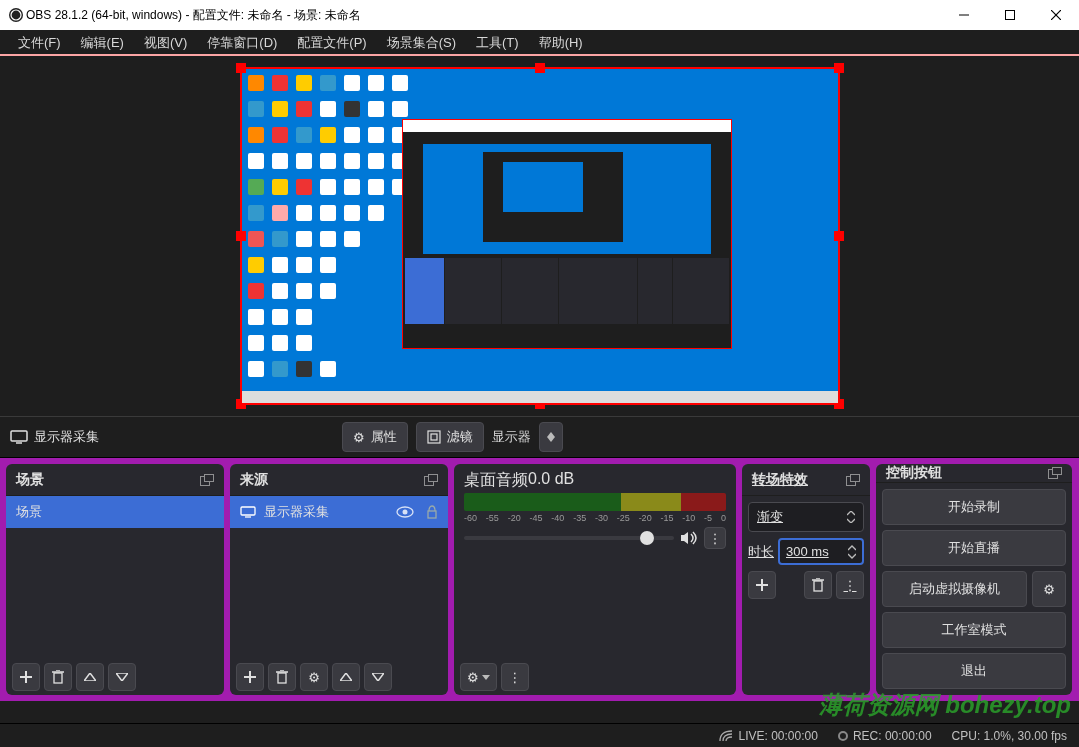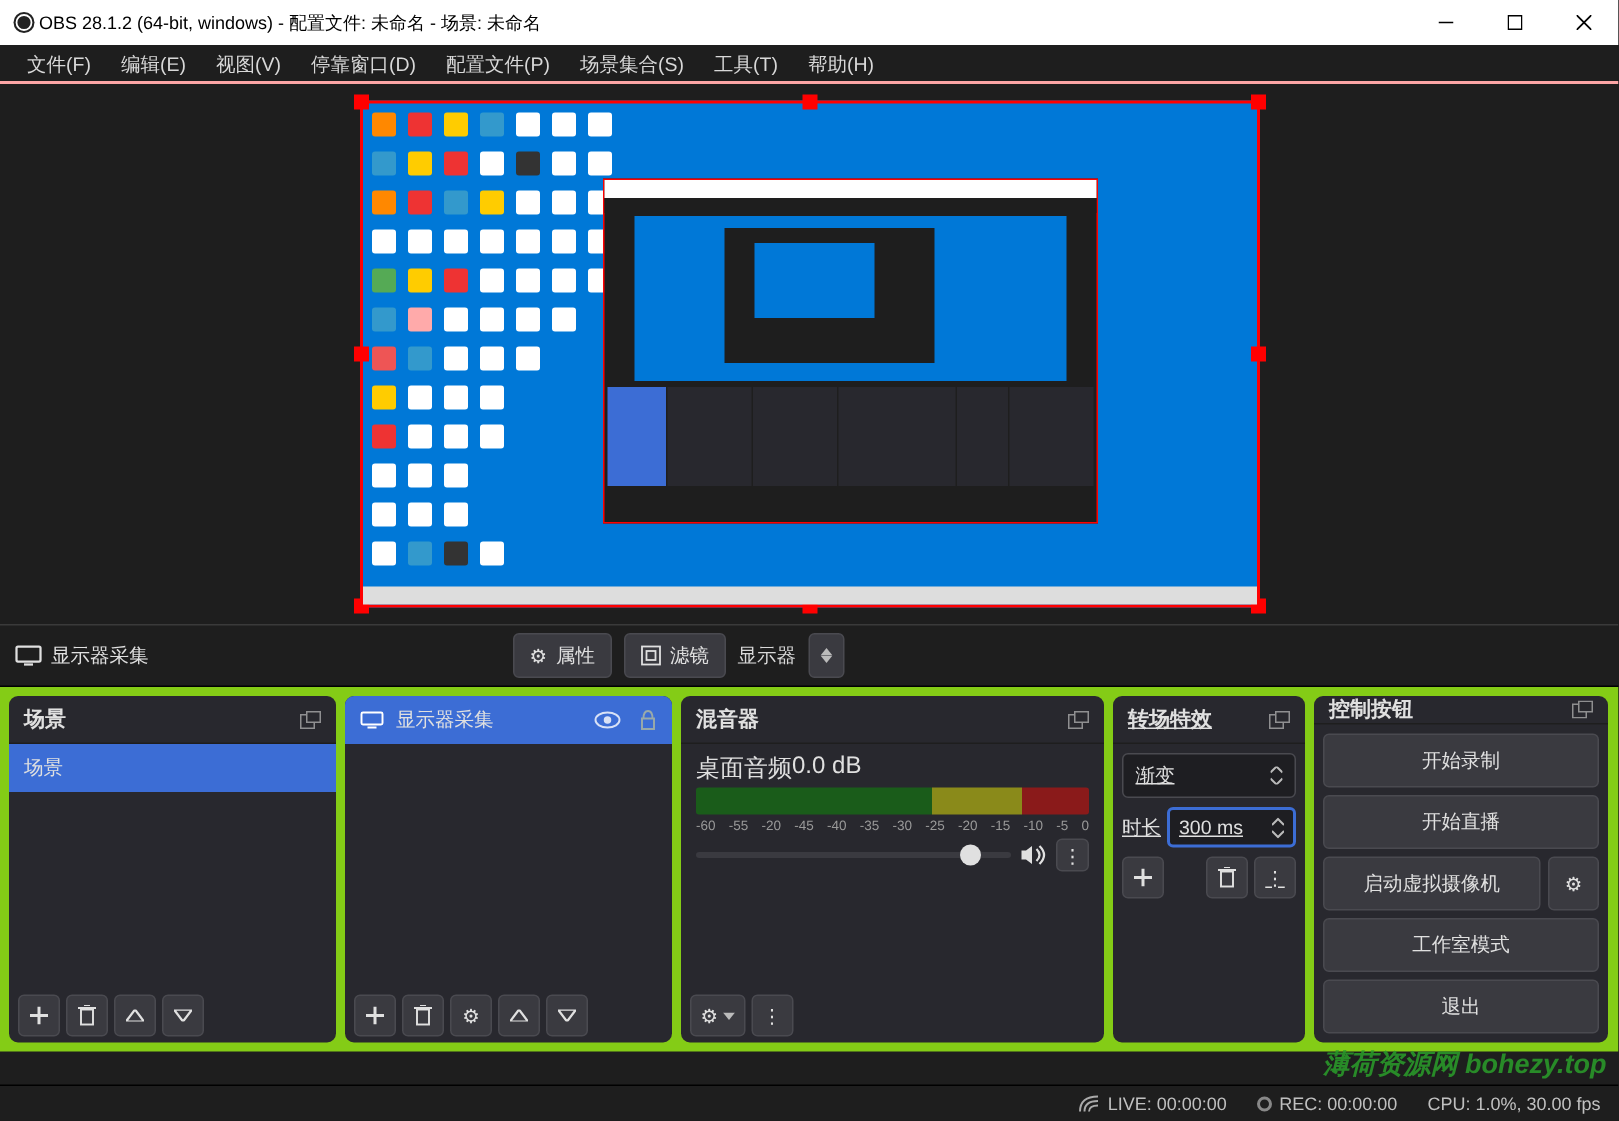--- a/index.html
+++ b/index.html
@@ -43,21 +43,21 @@
 
 
 .source-toolbar { height: 42px; background: #1e1e1e; display: flex; align-items: center; padding: 0 10px; gap: 8px; border-top: 1px solid #3a3a3a; border-bottom: 1px solid #000; }
 .st-source { display: flex; align-items: center; gap: 6px; padding-right: 10px; }
 .st-btn { background: #3a3a40; border: 1px solid #4a4a50; border-radius: 4px; padding: 5px 10px; color: #e0e0e0; display: flex; align-items: center; gap: 6px; cursor: pointer; font-size: 13px; }
 .st-label { color: #d8d8d8; }
 .st-select { background: #28282e; border: 1px solid #4a4a50; border-radius: 4px; padding: 5px 10px; color: #e0e0e0; flex: 1; }
 .st-updown { background: #3a3a40; border: 1px solid #4a4a50; border-radius: 4px; width: 24px; height: 30px; display: flex; flex-direction: column; justify-content: center; align-items: center; cursor: pointer; }
 
 
-.docks { display: flex; gap: 6px; padding: 6px; height: 243px; background: #84cc16; }
+.docks { display: flex; gap: 6px; padding: 6px; height: 243px; background: #a21caf; }
 .dock { background: #28282e; border-radius: 6px; display: flex; flex-direction: column; overflow: hidden; }
 .dock-scenes { width: 218px; }
 .dock-sources { width: 218px; }
 .dock-mixer { width: 282px; }
 .dock-transitions { width: 128px; text-decoration: underline; }
 .dock-controls { width: 196px; }
 .dock-header { height: 32px; display: flex; align-items: center; justify-content: space-between; padding: 0 10px; font-weight: bold; font-size: 14px; border-bottom: 1px solid #1e1e1e; }
 .dock-popout { cursor: pointer; opacity: 0.7; }
 .dock-body { flex: 1; overflow: auto; }
 .dock-footer { height: 36px; display: flex; align-items: center; padding: 0 6px; gap: 4px; }
@@ -88,21 +88,21 @@
 .ctrl-btn { background: #3a3a40; border: 1px solid #4a4a50; border-radius: 4px; padding: 8px; text-align: center; cursor: pointer; font-size: 13px; }
 .ctrl-row { display: flex; gap: 5px; }
 .ctrl-row .ctrl-btn { flex: 1; }
 .ctrl-gear { width: 34px; background: #3a3a40; border: 1px solid #4a4a50; border-radius: 4px; display: flex; align-items: center; justify-content: center; cursor: pointer; }
 
 
 .statusbar { position: absolute; bottom: 0; left: 0; right: 0; height: 24px; background: #1e1e1e; display: flex; align-items: center; justify-content: flex-end; padding: 0 12px; gap: 20px; font-size: 12px; color: #c0c0c0; border-top: 1px solid #000; }
 .status-item { display: flex; align-items: center; gap: 5px; }
 .status-dot { width: 10px; height: 10px; border: 2px solid #888; border-radius: 50%; }
 
-.watermark { position: absolute; right: 8px; bottom: 26px; font-size: 18px; font-weight: bold; color: #2a9e2a; opacity: 0.85; pointer-events: none; font-style: italic; }
+.watermark { position: absolute; right: 8px; bottom: 26px; font-size: 24px; font-weight: bold; color: #2a9e2a; opacity: 0.85; pointer-events: none; font-style: italic; }
 
 svg { display: block; }
 </style>
 </head>
 <body>
 
 <div class="titlebar">
   <div class="titlebar-left">
     <span>
       <svg width="16" height="16" viewBox="0 0 16 16">
@@ -333,20 +333,29 @@
         </div>
       <div class="icon-btn">
           <svg width="12" height="8">
             <path d="M0 0 L6 8 L12 0 Z" fill="none" stroke="#e0e0e0" stroke-width="1.5"></path>
           </svg>
         </div>
     </div>
   </div>
 
   <div class="dock dock-sources">
+    <div class="dock-header">
+      <span>来源</span>
+      <span class="dock-popout">
+          <svg width="14" height="12">
+            <rect x="0.5" y="2.5" width="9" height="9" fill="none" stroke="#bbb"></rect>
+            <rect x="4.5" y="0.5" width="9" height="7" fill="#28282e" stroke="#bbb"></rect>
+          </svg>
+        </span>
+    </div>
     <div class="dock-body">
       <div class="list-item selected">
         <span>
             <svg width="16" height="12">
               <rect x="1" y="1" width="14" height="8" fill="none" stroke="#fff" stroke-width="1.3" rx="1"></rect>
               <line x1="5" y1="11" x2="11" y2="11" stroke="#fff" stroke-width="1.3"></line>
             </svg>
           </span>
         <span>显示器采集</span>
         <span class="eye">
@@ -385,29 +394,20 @@
         </div>
       <div class="icon-btn">
           <svg width="12" height="8">
             <path d="M0 0 L6 8 L12 0 Z" fill="none" stroke="#e0e0e0" stroke-width="1.5"></path>
           </svg>
         </div>
     </div>
   </div>
 
   <div class="dock dock-mixer">
-    <div class="dock-header">
-      <span>混音器</span>
-      <span class="dock-popout">
-          <svg width="14" height="12">
-            <rect x="0.5" y="2.5" width="9" height="9" fill="none" stroke="#bbb"></rect>
-            <rect x="4.5" y="0.5" width="9" height="7" fill="#28282e" stroke="#bbb"></rect>
-          </svg>
-        </span>
-    </div>
     <div class="dock-body">
       <div class="mixer-channel">
         <div class="mixer-top">
           <span>桌面音频</span>
           <span>0.0 dB</span>
         </div>
         <div class="mixer-meter"></div>
         <div class="mixer-ticks">
           <span>-60</span>
             <span>-55</span>

